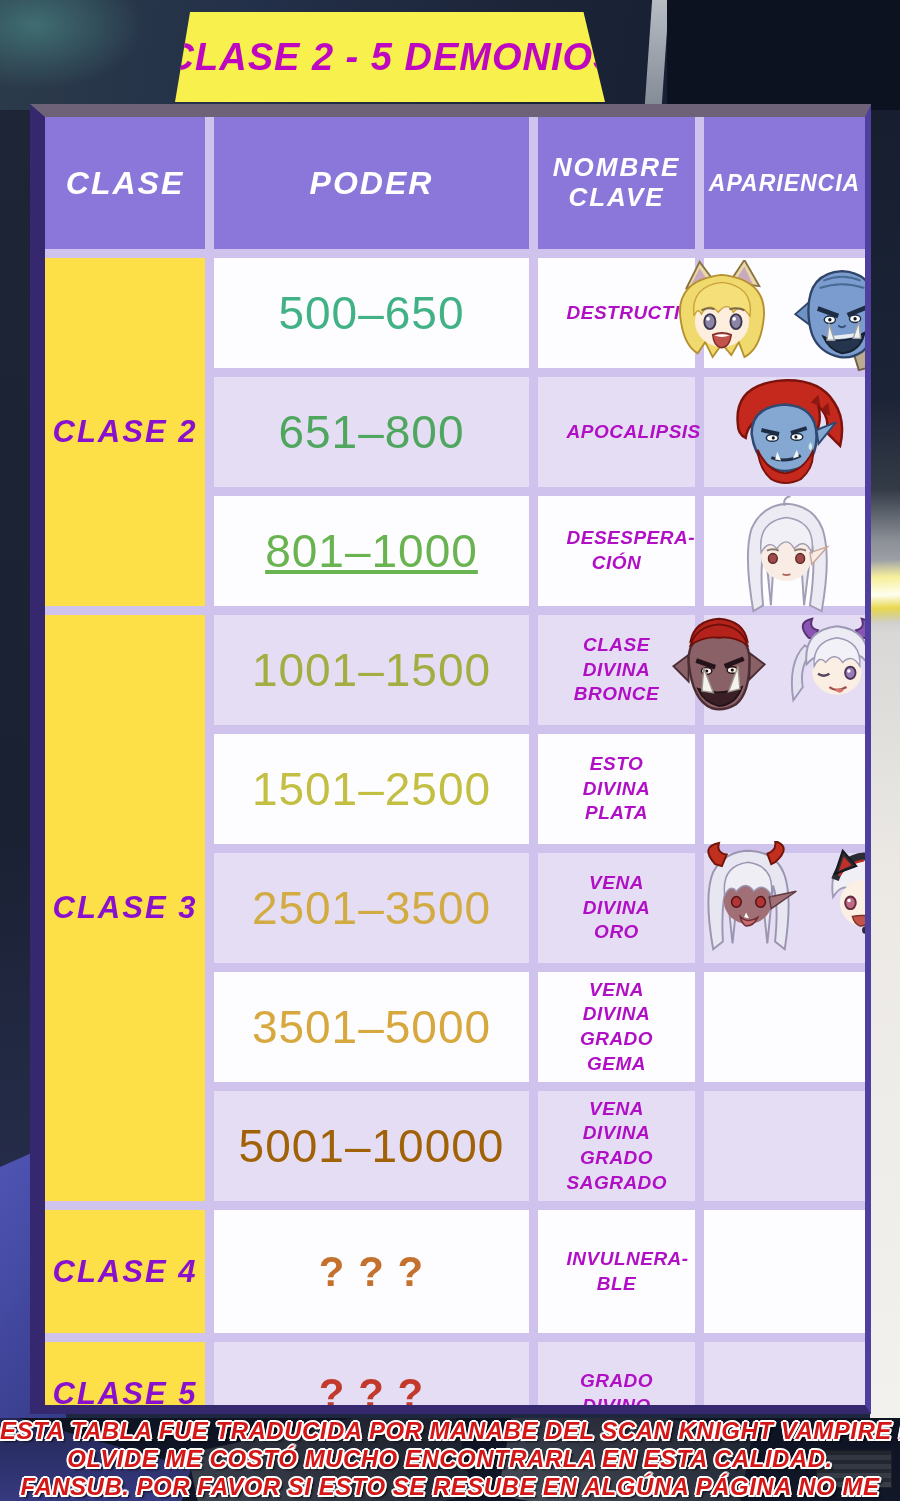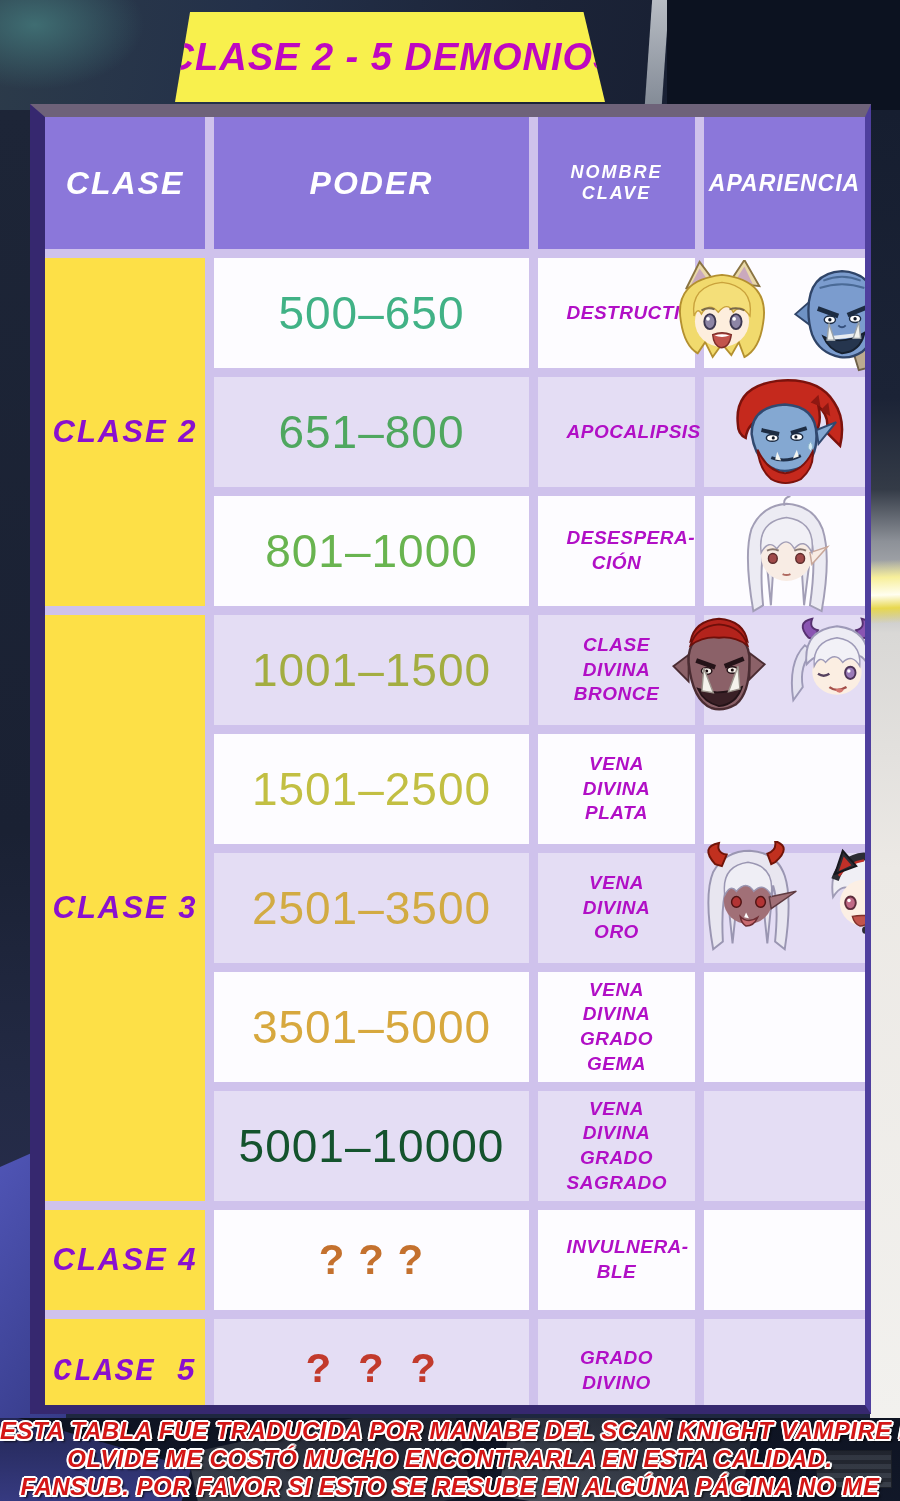--- a/index.html
+++ b/index.html
@@ -42,30 +42,30 @@
     padding-left:6px;white-space:nowrap;}
   
   .table-wrap{position:absolute;left:30px;top:104px;width:820px;height:1288px;z-index:5;
     background:#cfc2ec;overflow:hidden;
     border-left:15px solid #36286f;border-right:6px solid #4f3f9e;
     border-top:13px solid #6e6279;border-bottom:9px solid #36286f;}
   table.demon{border-collapse:separate;border-spacing:9px;margin:-9px;table-layout:fixed;}
   td,th{padding:0;text-align:center;vertical-align:middle;background:#fdfcff;}
   th{background:#8b77da;color:#ffffff;font-style:italic;font-weight:700;letter-spacing:2px;}
   th.big{font-size:32px;}
-  th.mid{font-size:18px;line-height:1.15;}
+  th.mid{font-size:26px;line-height:1.15;}
   th.sml{font-size:23px;letter-spacing:1px;}
   td.shade{background:#e4ddf4;}
   td.clase{background:#fde047;}
   .clase-label{color:#8a10cf;font-style:italic;font-weight:700;font-size:31px;letter-spacing:2px;white-space:nowrap;}
   .poder{font-size:46px;letter-spacing:1px;white-space:nowrap;}
   .poder.q{font-size:42px;font-weight:700;}
   .nombre span{display:inline-block;max-width:100px;font-style:italic;font-weight:700;font-size:19px;
     color:#b10fc6;letter-spacing:.5px;line-height:1.3;}
-  .rh{height:110px;} .rhead{height:132px;} .r9h{height:100px;} .r10h{height:104px;font-family:Liberation Mono, monospace;}
+  .rh{height:110px;} .rhead{height:132px;} .r9h{height:123px;} .r10h{height:104px;}
   td.apar{position:relative;}
   .faces{position:absolute;z-index:2;display:flex;}
   .faces svg{flex:0 0 auto;}
   .f-r0{left:-42px;top:2px;width:242px;height:112px;}
   .f-r1{left:14px;top:-4px;width:140px;height:118px;justify-content:center;}
   .f-r2{left:18px;top:0px;width:130px;height:122px;justify-content:center;}
   .f-r3{left:-44px;top:-2px;width:244px;height:116px;}
   .f-r5{left:-14px;top:-12px;width:220px;height:120px;}
   
   .footer-text{position:absolute;left:0;top:1417px;width:900px;z-index:7;text-align:center;}
@@ -176,21 +176,21 @@
             <path d="M48,86 Q62,92 78,84" stroke="#203049" stroke-width="3" fill="none"></path>
             <polygon points="52,88 58,89 54,80" fill="#f4f5f0"></polygon>
             <polygon points="70,87 76,85 74,78" fill="#f4f5f0"></polygon>
             <path d="M88,70 q4,6 0,9 q-5,-3 0,-9" fill="#d8ecf6" stroke="#8fb7cc" stroke-width="1"></path>
           </svg>
         </div>
       </td>
     </tr>
 
     <tr>
-      <td class="rh"><span class="poder" style="color: rgb(105, 180, 80);">801–1000</span></td>
+      <td class="rh"><span class="poder" style="color: rgb(105, 180, 80); text-decoration: underline;">801–1000</span></td>
       <td class="nombre"><span>DESESPERA-CIÓN</span></td>
       <td class="apar">
         <div class="faces f-r2">
           <svg width="122" height="122" viewBox="0 0 125 125">
             <path d="M28,118 Q18,60 26,34 Q36,10 62,8 Q90,10 99,34 Q108,62 98,118 L86,112 Q92,70 88,48 L80,112 76,50 Q64,40 50,50 L46,112 40,50 Q34,70 38,112Z" fill="#ecebf3" stroke="#a29eb6" stroke-width="2"></path>
             <path d="M60,10 Q58,2 66,0" stroke="#a29eb6" stroke-width="2" fill="none"></path>
             <ellipse cx="62" cy="62" rx="26" ry="25" fill="#f8ece4"></ellipse>
             <polygon points="86,58 104,52 88,70" fill="#f8ece4" stroke="#c8a79a" stroke-width="1.5"></polygon>
             <path d="M36,58 Q32,26 62,22 Q92,26 88,58 Q80,42 70,54 Q62,40 52,54 Q44,44 36,58Z" fill="#f1f0f6" stroke="#a29eb6" stroke-width="1.5"></path>
             <ellipse cx="48" cy="64" rx="4.5" ry="5" fill="#a04a4a" stroke="#5e2c2c" stroke-width="1.5"></ellipse>
@@ -240,21 +240,21 @@
             <circle cx="72.5" cy="61" r="1.8" fill="#fff"></circle>
             <path d="M52,78 Q60,84 70,78" stroke="#a34e48" stroke-width="2.5" fill="none"></path>
             <path d="M58,81 q5,6 9,0 q-5,-3 -9,0" fill="#d4766f"></path>
           </svg>
         </div>
       </td>
     </tr>
 
     <tr>
       <td class="rh"><span class="poder" style="color: rgb(194, 191, 67);">1501–2500</span></td>
-      <td class="nombre"><span>VENA DIVINA PLATA</span></td>
+      <td class="nombre"><span>ESTO DIVINA PLATA</span></td>
       <td class="apar"></td>
     </tr>
 
     <tr>
       <td class="rh shade"><span class="poder" style="color: rgb(210, 171, 67);">2501–3500</span></td>
       <td class="nombre shade"><span>VENA DIVINA ORO</span></td>
       <td class="apar shade">
         <div class="faces f-r5">
           <svg width="116" height="116" viewBox="0 0 120 120">
             <path d="M24,112 Q14,56 24,32 Q36,10 62,10 Q90,12 98,36 Q106,60 98,112 L88,104 Q92,64 86,46 L80,106 74,48 Q62,40 50,48 L44,106 38,48 Q32,64 34,104Z" fill="#e8e6f0" stroke="#9a96b2" stroke-width="2"></path>
@@ -292,21 +292,21 @@
       </td>
     </tr>
 
     <tr>
       <td class="rh"><span class="poder" style="color: rgb(215, 168, 62);">3501–5000</span></td>
       <td class="nombre"><span>VENA DIVINA GRADO GEMA</span></td>
       <td class="apar"></td>
     </tr>
 
     <tr>
-      <td class="rh shade"><span class="poder" style="color: #14532d;">5001–10000</span></td>
+      <td class="rh shade"><span class="poder" style="color: #a16207;">5001–10000</span></td>
       <td class="nombre shade"><span>VENA DIVINA GRADO SAGRADO</span></td>
       <td class="apar shade"></td>
     </tr>
 
     <tr>
       <td class="clase r9h">
         <span class="clase-label">CLASE 4</span>
       </td>
       <td class="r9h"><span class="poder q" style="color: rgb(196, 113, 46);">? ? ?</span></td>
       <td class="nombre"><span>INVULNERA-BLE</span></td>

